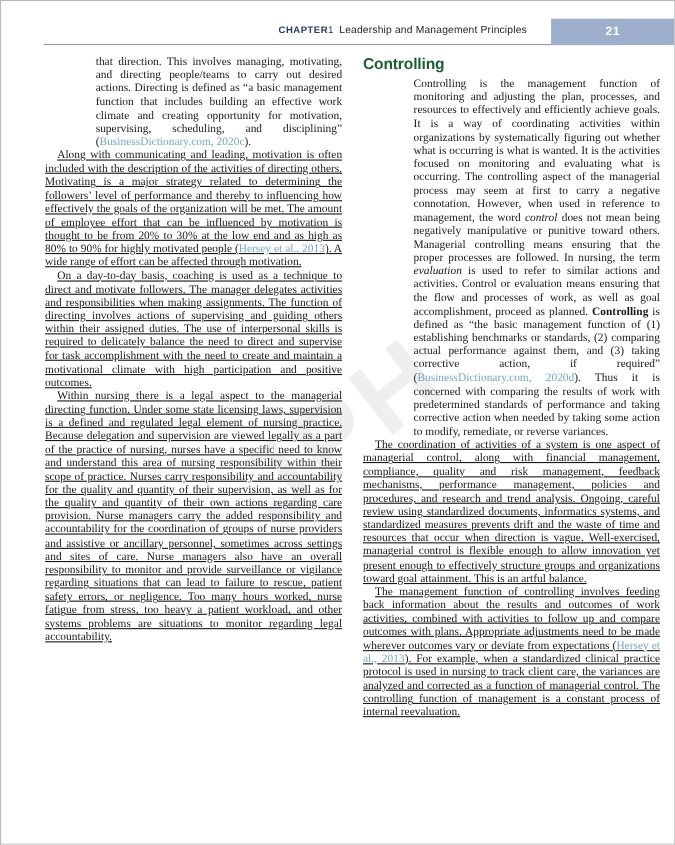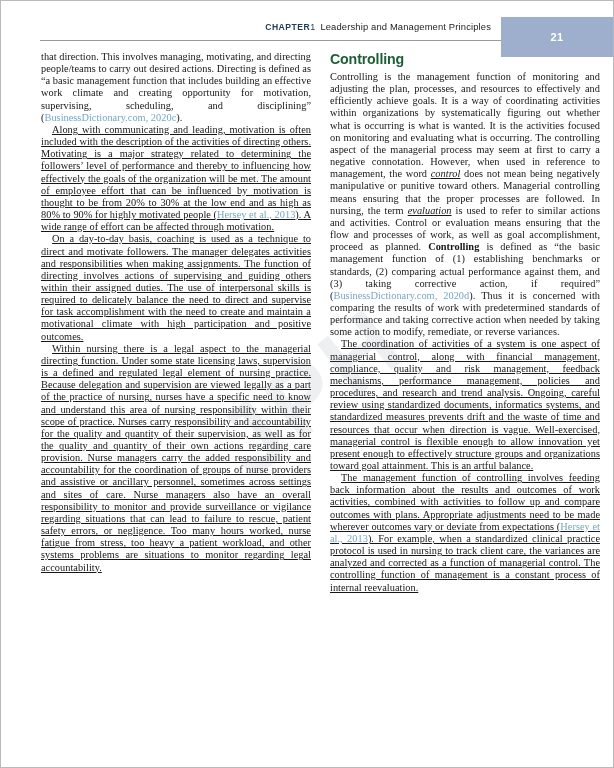--- a/index.html
+++ b/index.html
@@ -19,21 +19,21 @@
     box-sizing: border-box;
     border: 1px solid #b9b9b9;
     overflow: hidden;
   }
 
   
   .running-head {
     position: absolute;
     top: 16px;
     left: 0;
-    right: 0;
+    right: 12px;
     height: 24px;
   }
   .rh-rule {
     position: absolute;
     left: 39px;
     right: 39px;
     top: 23px;
     height: 1px;
     background: #9b9b9b;
   }
@@ -64,21 +64,21 @@
     font-family: "Liberation Sans", sans-serif;
     font-size: 9.4px;
     color: #1d1d1d;
     margin-left: 5px;
   }
   .folio-badge {
     position: absolute;
     top: 16px;
     right: 0px;
     width: 112px;
-    height: 40px;
+    height: 24px;
     background: #9dafcd;
     color: #ffffff;
     font-family: "Liberation Sans", sans-serif;
     font-weight: bold;
     font-size: 11px;
     display: flex;
     align-items: center;
     justify-content: center;
     letter-spacing: 0.4px;
   }
@@ -102,36 +102,36 @@
     margin: 0;
     font-size: 10.35px;
     line-height: 12.15px;
     text-align: justify;
     text-justify: inter-word;
     color: #17171a;
     hyphens: manual;
     letter-spacing: 0.02px;
   }
   p.body + p.body { text-indent: 11px; text-decoration: underline; }
-  p.body.noindent { text-indent: 0; }
+  p.body.noindent { text-indent: 0; margin-left: 46px; }
 
   h2.section-head {
     margin: 0 0 4px 0;
     font-family: "Liberation Sans", sans-serif;
     font-weight: bold;
     font-size: 14.2px;
     line-height: 16px;
     color: #1d5e37;
     letter-spacing: -0.15px;
   }
 
   .cite {
     color: #74a7c3;
   }
-  .ital { font-style: italic; text-decoration: underline; }
+  .ital { font-style: italic; }
   .bold { font-weight: bold; }
 
   
   .watermark {
     position: absolute;
     left: 150px;
     top: 270px;
     width: 320px;
     height: 240px;
     pointer-events: none;

